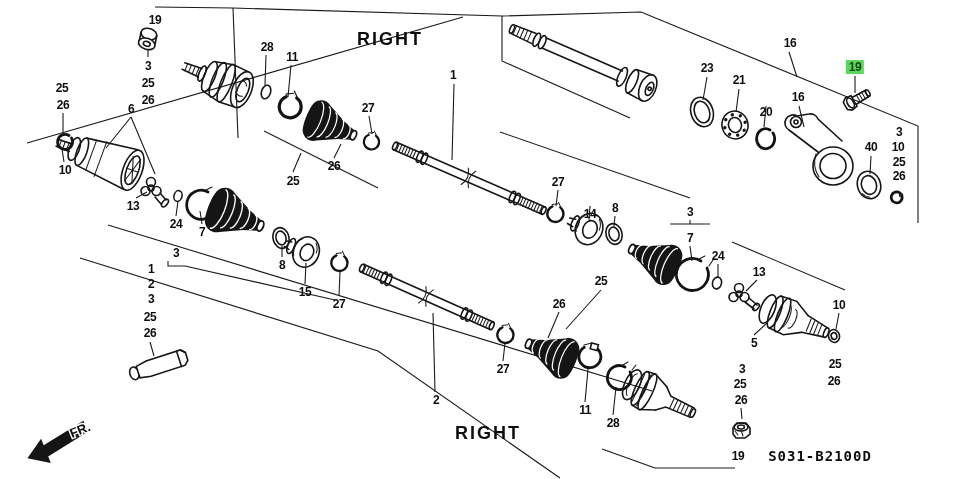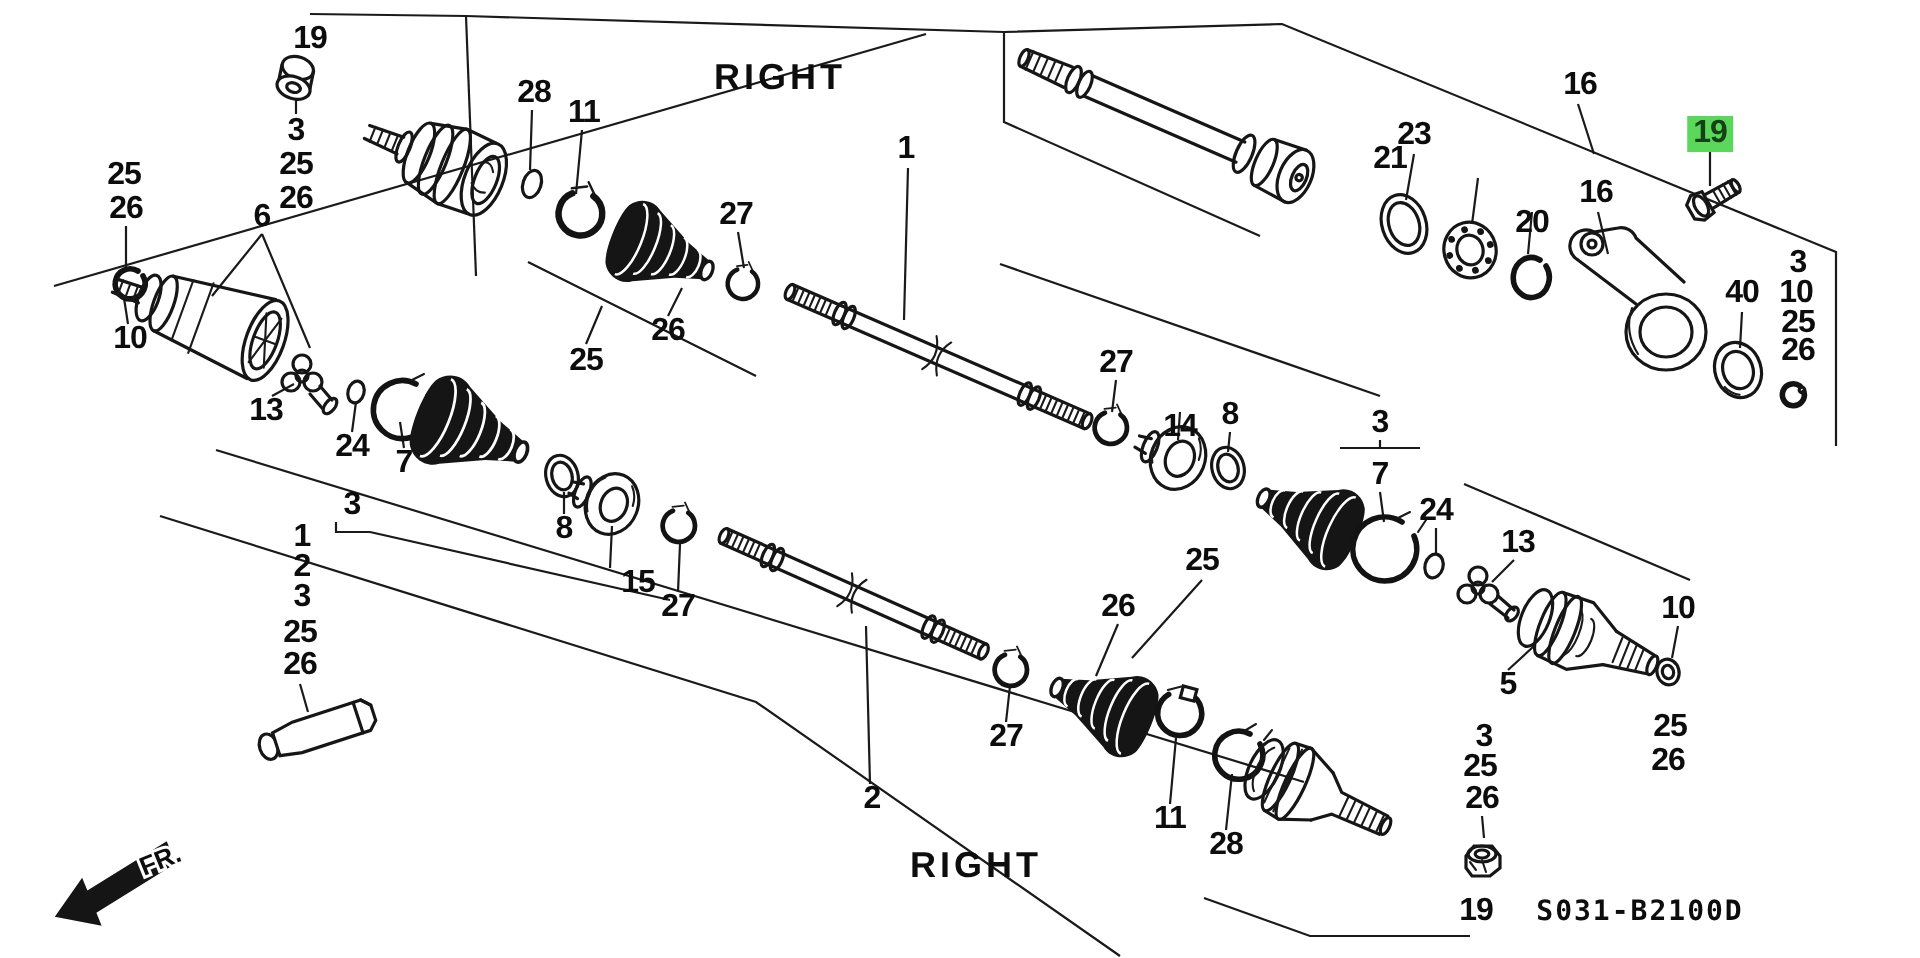--- a/index.html
+++ b/index.html
@@ -9,21 +9,21 @@
   .ln{fill:none;stroke:#161616;stroke-width:1.6;stroke-linecap:round;}
   .thin{fill:none;stroke:#1a1a1a;stroke-width:1.05;stroke-linecap:round;}
   .wire{fill:none;stroke:#1a1a1a;stroke-width:1.1;}
   .thick{fill:none;stroke:#131313;stroke-width:2.8;stroke-linecap:round;}
   .blk{fill:#151515;stroke:none;}
   .wht{fill:#ffffff;stroke:#161616;stroke-width:1.6;}
   .rib{fill:none;stroke:#ffffff;stroke-width:1.2;}
   #labels-layer{position:absolute;left:0;top:0;width:100%;height:100%;}
   .lbl{position:absolute;transform:translate(-50%,-50%);white-space:nowrap;
        color:#0d0d0d;user-select:none;}
-  .num{font-size:16px;font-weight:700;letter-spacing:-0.5px;}
+  .num{font-size:12px;font-weight:700;letter-spacing:-0.5px;}
   .big{font-size:18px;font-weight:700;letter-spacing:2px;}
   .code{font-family:"DejaVu Sans Mono",monospace;font-size:14px;font-weight:700;letter-spacing:1px;}
   .hl{background:var(--hl,#5bd75b);color:#144214;padding:0 3px;}
   .frtxt{font-family:"Liberation Sans",sans-serif;font-size:13px;font-weight:800;
          fill:#0d0d0d;stroke:#ffffff;stroke-width:3px;paint-order:stroke;}
 </style>
 </head>
 <body>
 
 <div class="stage">
@@ -326,21 +326,21 @@
       <span class="lbl num" style="left: 155px; top: 20px;">19</span>
       <span class="lbl num" style="left: 148px; top: 66px;">3</span>
       <span class="lbl num" style="left: 148px; top: 83px;">25</span>
       <span class="lbl num" style="left: 148px; top: 100px;">26</span>
       <span class="lbl num" style="left: 267px; top: 47px;">28</span>
       <span class="lbl num" style="left: 292px; top: 57px;">11</span>
       <span class="lbl big" style="left: 390px; top: 39px;">RIGHT</span>
       <span class="lbl num" style="left: 453px; top: 75px;">1</span>
       <span class="lbl num" style="left: 790px; top: 43px;">16</span>
       <span class="lbl num" style="left: 707px; top: 68px;">23</span>
-      <span class="lbl num" style="left: 695px; top: 80px;">21</span>
+      <span class="lbl num" style="left: 739px; top: 80px;">21</span>
       <span class="lbl num" style="left: 766px; top: 112px;">20</span>
       <span class="lbl num" style="left: 798px; top: 97px;">16</span>
       <span class="lbl num hl" style="left: 855px; top: 67px;">19</span>
       <span class="lbl num" style="left: 871px; top: 147px;">40</span>
       <span class="lbl num" style="left: 899px; top: 132px;">3</span>
       <span class="lbl num" style="left: 898px; top: 147px;">10</span>
       <span class="lbl num" style="left: 899px; top: 162px;">25</span>
       <span class="lbl num" style="left: 899px; top: 176px;">26</span>
       <span class="lbl num" style="left: 62px; top: 88px;">25</span>
       <span class="lbl num" style="left: 63px; top: 105px;">26</span>
@@ -365,21 +365,21 @@
       <span class="lbl num" style="left: 839px; top: 305px;">10</span>
       <span class="lbl num" style="left: 835px; top: 364px;">25</span>
       <span class="lbl num" style="left: 834px; top: 381px;">26</span>
       <span class="lbl num" style="left: 176px; top: 253px;">3</span>
       <span class="lbl num" style="left: 151px; top: 269px;">1</span>
       <span class="lbl num" style="left: 151px; top: 284px;">2</span>
       <span class="lbl num" style="left: 151px; top: 299px;">3</span>
       <span class="lbl num" style="left: 150px; top: 317px;">25</span>
       <span class="lbl num" style="left: 150px; top: 333px;">26</span>
       <span class="lbl num" style="left: 282px; top: 265px;">8</span>
-      <span class="lbl num" style="left: 319px; top: 292px;">15</span>
+      <span class="lbl num" style="left: 305px; top: 292px;">15</span>
       <span class="lbl num" style="left: 339px; top: 304px;">27</span>
       <span class="lbl num" style="left: 436px; top: 400px;">2</span>
       <span class="lbl big" style="left: 488px; top: 433px;">RIGHT</span>
       <span class="lbl num" style="left: 503px; top: 369px;">27</span>
       <span class="lbl num" style="left: 585px; top: 410px;">11</span>
       <span class="lbl num" style="left: 613px; top: 423px;">28</span>
       <span class="lbl num" style="left: 742px; top: 369px;">3</span>
       <span class="lbl num" style="left: 740px; top: 384px;">25</span>
       <span class="lbl num" style="left: 741px; top: 400px;">26</span>
       <span class="lbl num" style="left: 738px; top: 456px;">19</span>

